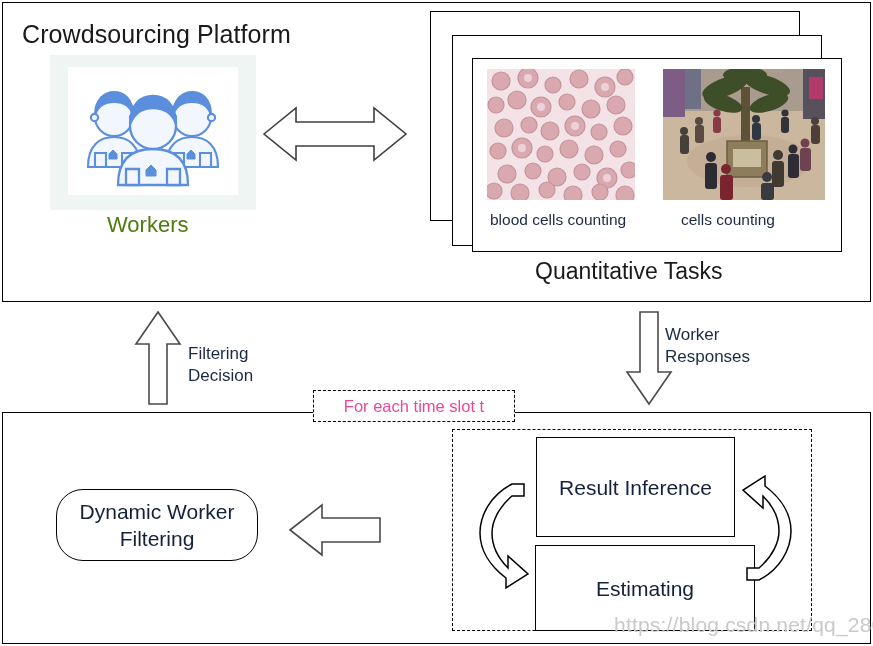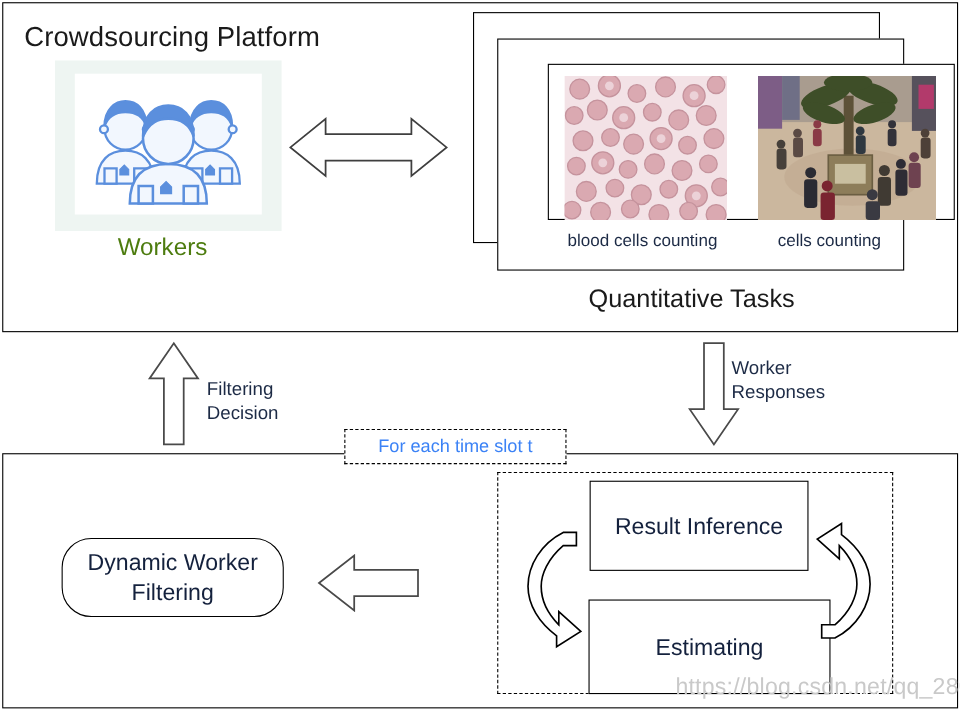--- a/index.html
+++ b/index.html
@@ -54,21 +54,21 @@
   #workers-svg { position:absolute; left: 50%; top: 50%; transform: translate(-50%,-50%); }
 
   
   .card {
     border: 1.5px solid #000000;
     background: #ffffff;
     box-sizing: border-box;
   }
   #card-back  { left: 430px; top: 11px; width: 370px; height: 210px; z-index: 1; }
   #card-mid   { left: 452px; top: 35px; width: 370px; height: 211px; z-index: 2; }
-  #card-front { left: 498px; top: 58px; width: 370px; height: 142px; z-index: 3; }
+  #card-front { left: 472px; top: 58px; width: 370px; height: 194px; z-index: 3; }
 
   .thumb { position:absolute; overflow:hidden; }
   #thumb-cells  { left: 14px; top: 10px; width: 148px; height: 131px; }
   #thumb-people { left: 190px; top: 10px; width: 162px; height: 131px; }
   .thumb svg, .thumb canvas { display:block; }
 
   .caption {
     position: absolute;
     font-size: 15.5px;
     color: #1c2a45;
@@ -96,21 +96,21 @@
 
   
   #timeslot-box {
     left: 313px; top: 390px; width: 202px; height: 32px;
     border: 1.7px dashed #000000;
     background: #ffffff;
     box-sizing: border-box;
     z-index: 6;
     display:flex; align-items:center; justify-content:center;
   }
-  #timeslot-box span { font-size: 16.5px; color:#3b82f6; white-space:nowrap; }
+  #timeslot-box span { font-size: 16.5px; color:#ec4899; white-space:nowrap; }
 
   #loop-region {
     left: 452px; top: 429px; width: 360px; height: 202px;
     border: 1.7px dashed #000000;
     box-sizing: border-box;
   }
 
   
   .procbox {
     border: 1.5px solid #000000;
@@ -120,21 +120,21 @@
     align-items: center;
     justify-content: center;
     text-align: center;
   }
   .procbox span {
     font-size: 21px;
     line-height: 27px;
     color: #14213d;
   }
   #box-filtering { left: 56px;  top: 489px; width: 202px; height: 72px; border-radius: 27px; }
-  #box-result    { left: 536px; top: 437px; width: 199px; height: 82px; }
+  #box-result    { left: 536px; top: 437px; width: 199px; height: 100px; }
   #box-estimate  { left: 535px; top: 545px; width: 220px; height: 86px; }
 
   #curve-left  { left: 478px; top: 470px; }
   #curve-right { left: 735px; top: 468px; }
 
   
   #watermark {
     left: 614px; top: 613px;
     font-size: 21px;
     color: #c9c9c9;

